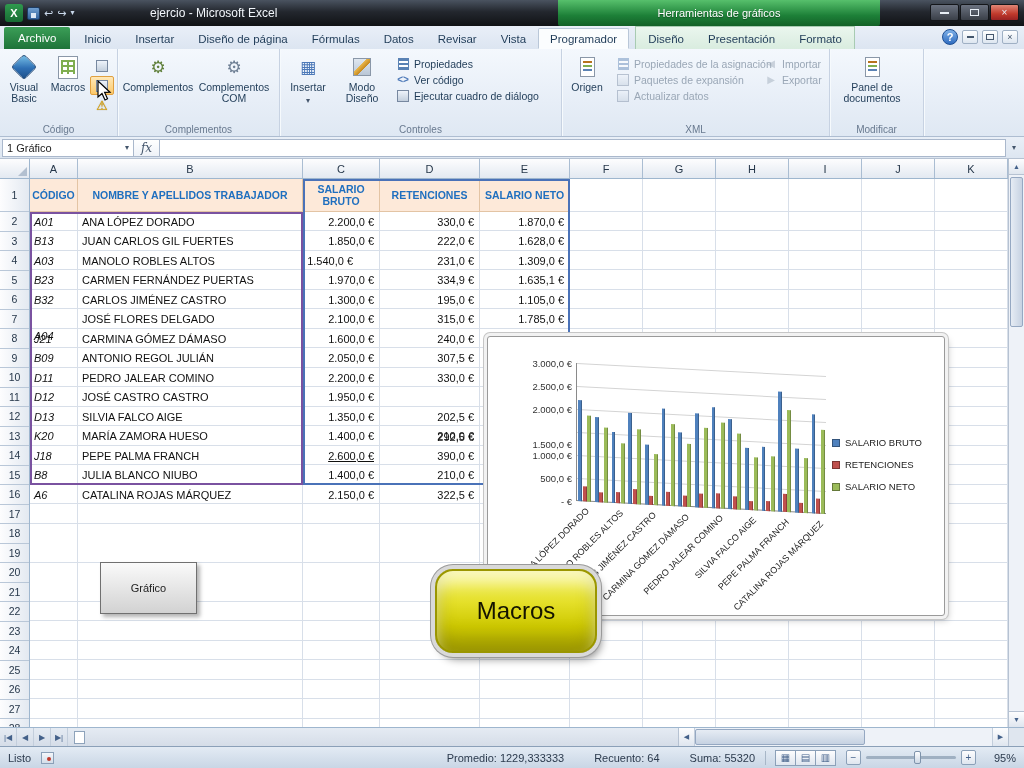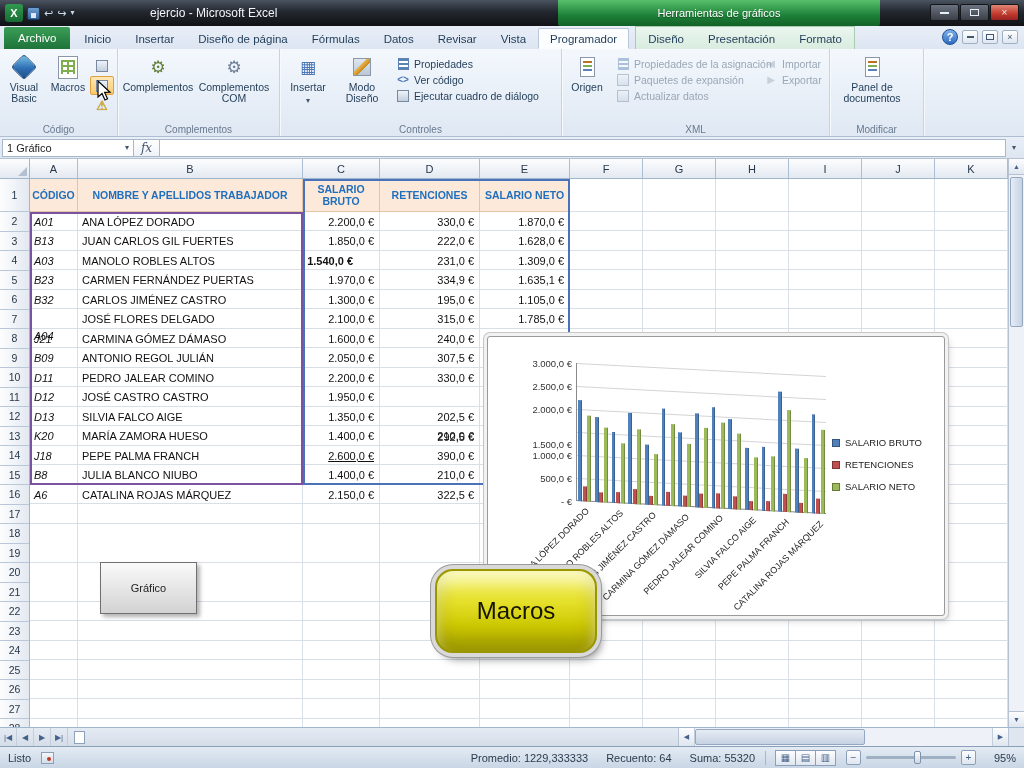--- a/index.html
+++ b/index.html
@@ -127,21 +127,21 @@
   .harrow{width:16px;display:flex;align-items:center;justify-content:center;font-size:7px;color:#44618a;background:linear-gradient(#fdfdfe,#dfe6ef);border-right:1px solid #c3cedc;}
   .harrow.r{border-left:1px solid #c3cedc;border-right:none;}
   .hthumb{width:170px;margin:1px 0;background:linear-gradient(#e6ecf4,#c6d2e2);border:1px solid #95a8c2;border-radius:2px;}
   .hspacer{flex:1;}
   .cornerpatch{position:absolute;right:0;top:0;bottom:0;width:16px;background:#dfe6ef;border-left:1px solid #b6c2d2;}
 
   
   .status{height:22px;background:linear-gradient(#e3ebf4,#c9d6e5);border-top:1px solid #8ba0b8;display:flex;align-items:center;padding:0 8px;gap:10px;font-size:11px;color:#2b3a4d;flex:0 0 auto;}
   .rec-ic{width:13px;height:12px;background:linear-gradient(#f4f7fb,#d4dde8);border:1px solid #8ba0b8;position:relative;}
   .rec-ic:after{content:"";position:absolute;right:2px;bottom:2px;width:4px;height:4px;border-radius:50%;background:#c0392b;}
-  .stats{display:flex;gap:18px;margin-left:auto;}
+  .stats{display:flex;gap:30px;margin-left:auto;}
   .vsep{width:1px;height:14px;background:#a7b6c7;}
   .viewbtns{display:flex;}
   .vwb{width:21px;height:16px;border:1px solid #8ba0b8;background:linear-gradient(#fdfdfe,#dfe6ef);display:flex;align-items:center;justify-content:center;font-size:10px;color:#44618a;margin-left:-1px;}
   .zoomer{display:flex;align-items:center;gap:5px;}
   .zbtn{width:15px;height:15px;border:1px solid #8ba0b8;border-radius:2px;background:linear-gradient(#fdfdfe,#dfe6ef);display:flex;align-items:center;justify-content:center;font-size:10px;color:#44618a;}
   .ztrack{width:90px;height:3px;background:#9fb0c2;border-radius:2px;position:relative;}
   .zthumb{position:absolute;left:48px;top:-5px;width:7px;height:13px;background:linear-gradient(#fdfdfe,#cdd8e5);border:1px solid #7e93ab;border-radius:2px;}
   .zlabel{width:30px;text-align:right;}
 
   .cursor{position:absolute;left:97px;top:80px;z-index:100;}
@@ -413,21 +413,21 @@
         <div class="cell num" style="left: 273px; width: 77px; top: 33px;">2.200,0 €</div>
         <div class="cell num" style="left: 350px; width: 100px; top: 33px;">330,0 €</div>
         <div class="cell num" style="left: 450px; width: 90px; top: 33px;">1.870,0 €</div>
         <div class="cell code" style="left: 0px; width: 48px; top: 52.5px;">B13</div>
         <div class="cell name" style="left: 48px; width: 225px; top: 52.5px;">JUAN CARLOS GIL FUERTES</div>
         <div class="cell num" style="left: 273px; width: 77px; top: 52.5px;">1.850,0 €</div>
         <div class="cell num" style="left: 350px; width: 100px; top: 52.5px;">222,0 €</div>
         <div class="cell num" style="left: 450px; width: 90px; top: 52.5px;">1.628,0 €</div>
         <div class="cell code" style="left: 0px; width: 48px; top: 72px; font-style: italic;">A03</div>
         <div class="cell name" style="left: 48px; width: 225px; top: 72px;">MANOLO ROBLES ALTOS</div>
-        <div class="cell num" style="left: 273px; width: 56px; top: 72px; font-weight: bold;">1.540,0 €</div>
+        <div class="cell num" style="left: 273px; width: 56px; top: 72px;">1.540,0 €</div>
         <div class="cell num" style="left: 350px; width: 100px; top: 72px;">231,0 €</div>
         <div class="cell num" style="left: 450px; width: 90px; top: 72px;">1.309,0 €</div>
         <div class="cell code" style="left: 0px; width: 48px; top: 91.5px;">B23</div>
         <div class="cell name" style="left: 48px; width: 225px; top: 91.5px;">CARMEN FERNÁNDEZ PUERTAS</div>
         <div class="cell num" style="left: 273px; width: 77px; top: 91.5px;">1.970,0 €</div>
         <div class="cell num" style="left: 350px; width: 100px; top: 91.5px;">334,9 €</div>
         <div class="cell num" style="left: 450px; width: 90px; top: 91.5px;">1.635,1 €</div>
         <div class="cell code" style="left: 0px; width: 48px; top: 111px;">B32</div>
         <div class="cell name" style="left: 48px; width: 225px; top: 111px;">CARLOS JIMÉNEZ CASTRO</div>
         <div class="cell num" style="left: 273px; width: 77px; top: 111px;">1.300,0 €</div>

